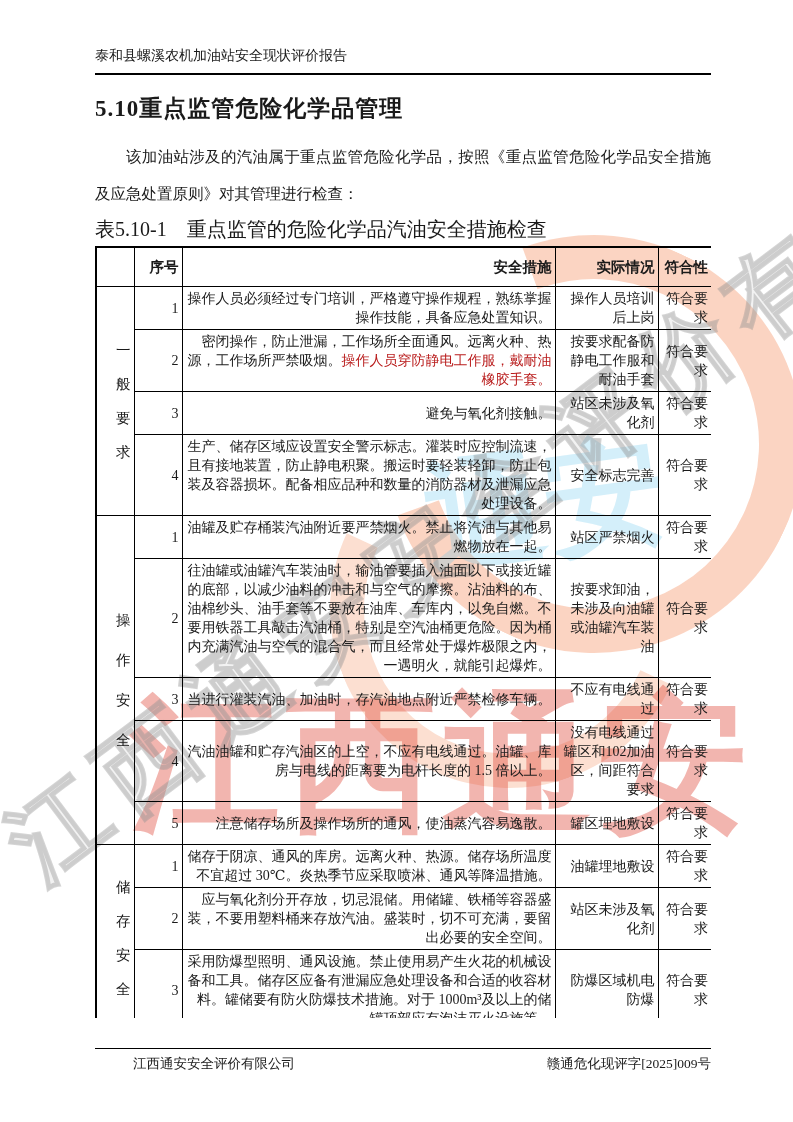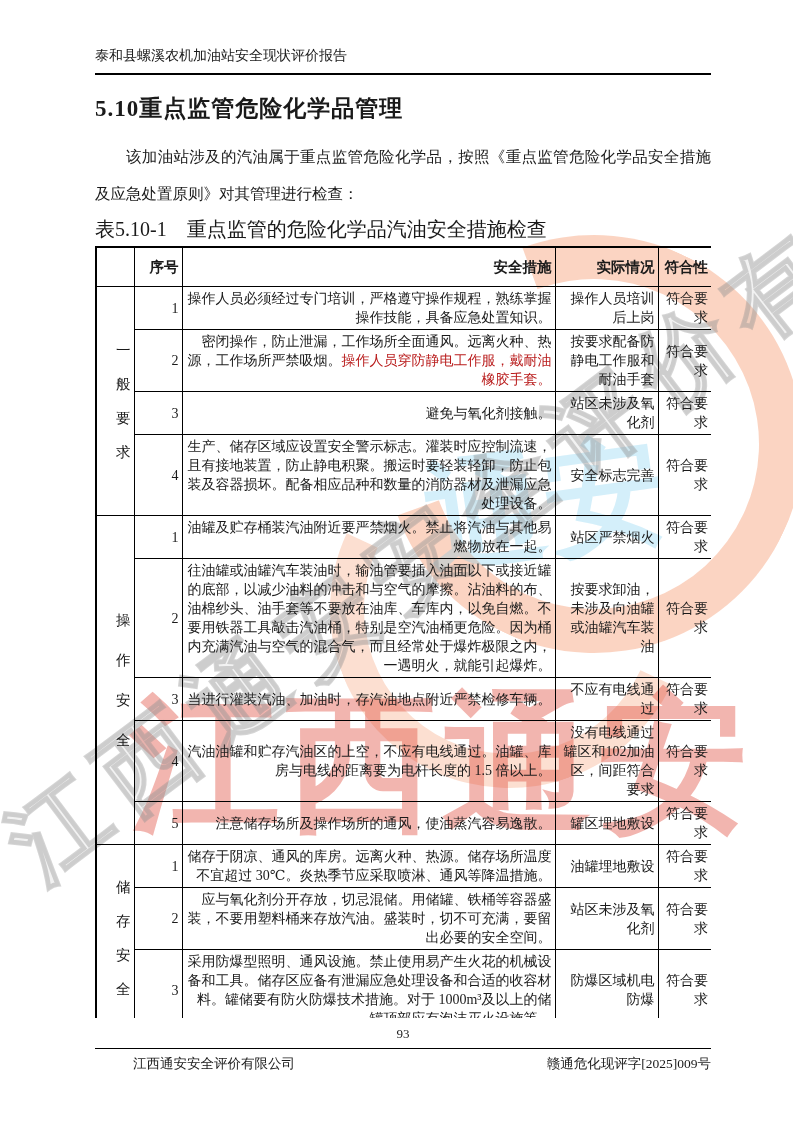--- a/index.html
+++ b/index.html
@@ -184,20 +184,19 @@
               <td class="idx-cell">3</td>
               <td class="measure-cell"><span>采用防爆型照明、通风设施。禁止使用易产生火花的机械设备和工具。储存区应备有泄漏应急处理设备和合适的收容材料。罐储要有防火防爆技术措施。对于 1000m³及以上的储罐顶部应有泡沫灭火设施等。</span></td>
               <td class="actual-cell">防爆区域机电防爆</td>
               <td class="conf-cell">符合要求</td>
             </tr>
           </tbody>
       </table>
     </div>
   </div>
 
-  <div class="page-num">93</div>
 
   <div class="footer">
     <span class="f-left">江西通安安全评价有限公司</span>
     <span class="f-right">赣通危化现评字[2025]009号</span>
   </div>
 
 </div>
 
 </body></html>

